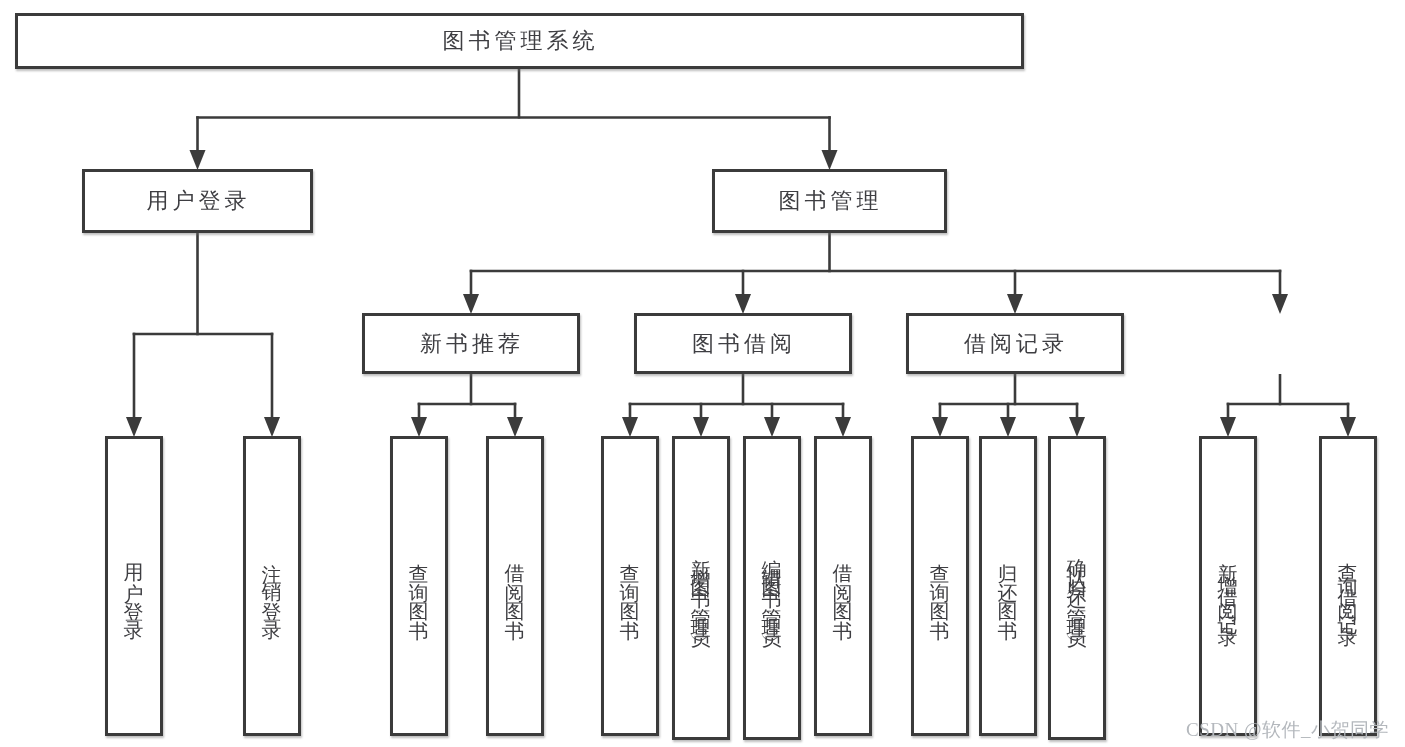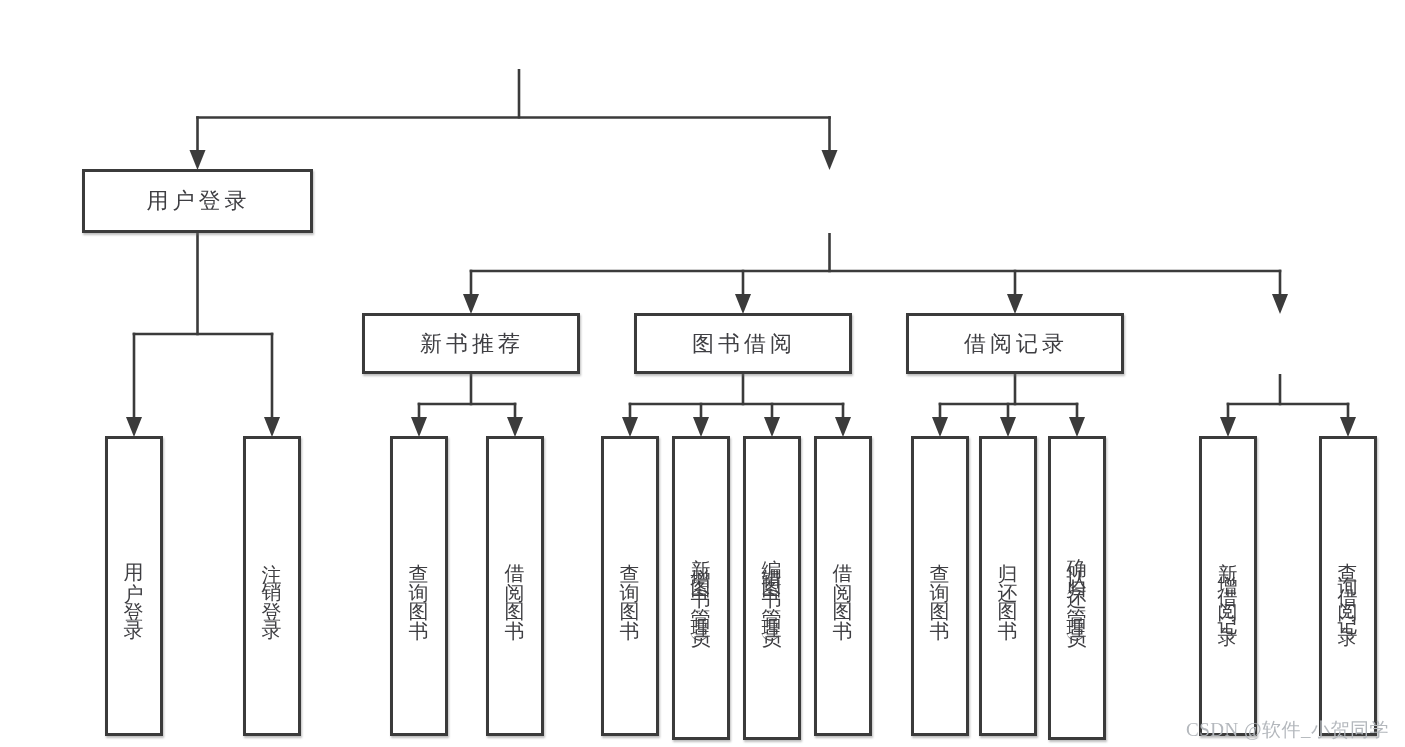--- a/index.html
+++ b/index.html
@@ -108,23 +108,29 @@
     <polygon points="1069,417 1085,417 1077,437"></polygon>
 
     <line x1="1280" y1="374" x2="1280" y2="405.3"></line>
     <line x1="1226.7" y1="404" x2="1349.3" y2="404"></line>
     <line x1="1228" y1="402.7" x2="1228" y2="420"></line>
     <polygon points="1220,417 1236,417 1228,437"></polygon>
     <line x1="1348" y1="402.7" x2="1348" y2="420"></line>
     <polygon points="1340,417 1356,417 1348,437"></polygon>
   </svg>
 
+  <div class="box" style="left:15px;top:13px;width:1009px;height:56px;">
+    <span class="hlabel">图书管理系统</span>
+  </div>
 
   <div class="box" style="left:82px;top:169px;width:231px;height:64px;">
     <span class="hlabel">用户登录</span>
+  </div>
+  <div class="box" style="left:712px;top:169px;width:235px;height:64px;">
+    <span class="hlabel">图书管理</span>
   </div>
 
   <div class="box" style="left:362px;top:313px;width:218px;height:61px;">
     <span class="hlabel">新书推荐</span>
   </div>
   <div class="box" style="left:634px;top:313px;width:218px;height:61px;">
     <span class="hlabel">图书借阅</span>
   </div>
   <div class="box" style="left:906px;top:313px;width:218px;height:61px;">
     <span class="hlabel">借阅记录</span>

